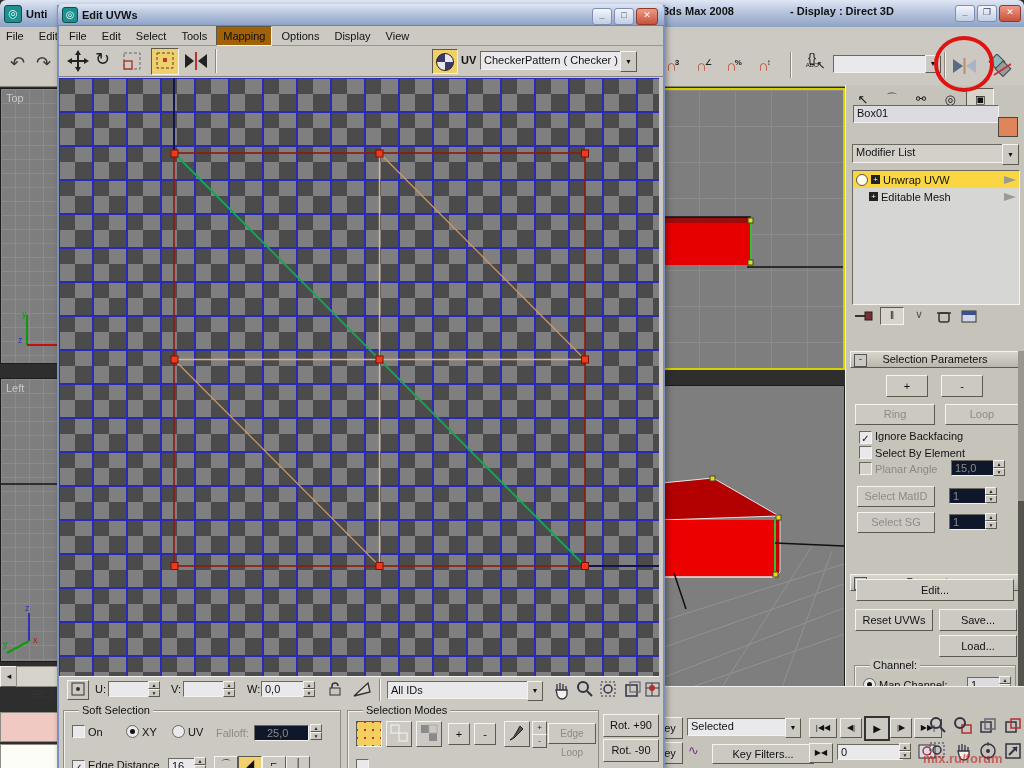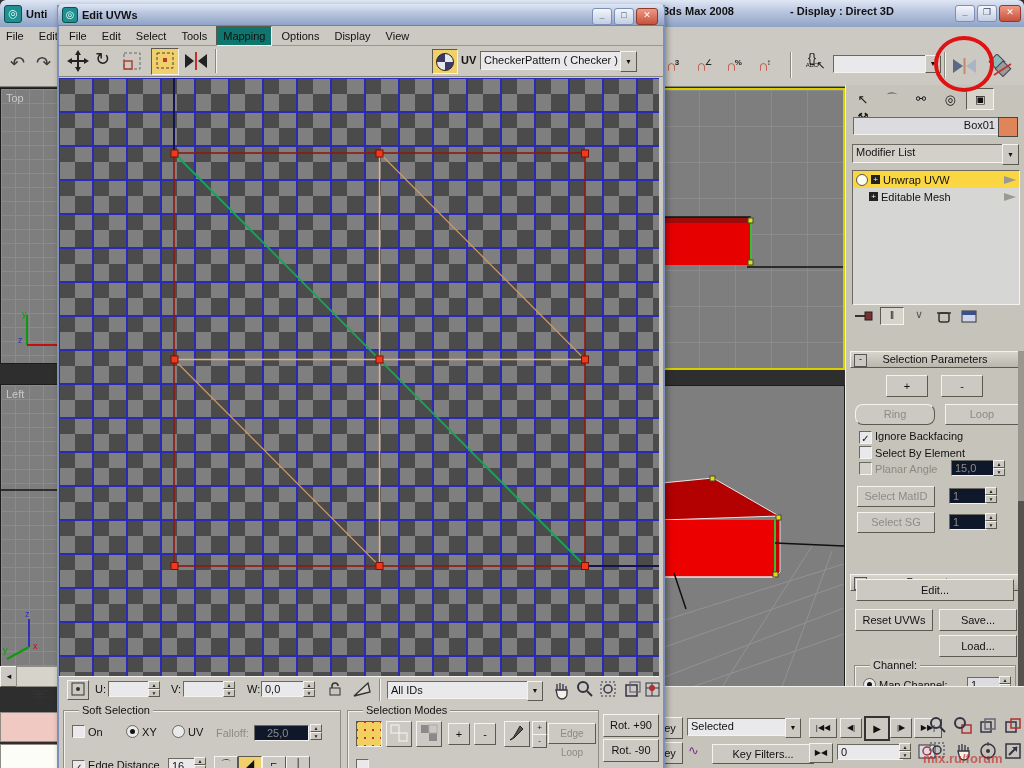--- a/index.html
+++ b/index.html
@@ -118,21 +118,21 @@
 
   <div class="t vp" style="left:0;top:88px;width:57px;height:274px;">
     <span class="vp-label">Top</span>
     <svg class="t" style="left:0;top:218px;" width="57" height="50">
       <line x1="26" y1="8" x2="26" y2="38" stroke="#0c9b0c" stroke-width="2"></line>
       <line x1="26" y1="38" x2="57" y2="38" stroke="#c01010" stroke-width="2"></line>
       <text x="21" y="10" fill="#0c9b0c" font-size="9">y</text>
       <text x="17" y="36" fill="#3030c0" font-size="9">z</text>
     </svg>
   </div>
-  <div class="t vp" style="left:0;top:378px;width:57px;height:282px;margin-top:6px;">
+  <div class="t vp" style="left:0;top:378px;width:57px;height:282px;">
     <span class="vp-label">Left</span>
     <svg class="t" style="left:0;top:100px;" width="57" height="10">
       <line x1="0" y1="5" x2="57" y2="5" stroke="#151515" stroke-width="1.5"></line>
     </svg>
     <svg class="t" style="left:0;top:222px;" width="57" height="58">
       <line x1="28" y1="12" x2="28" y2="40" stroke="#3030c0" stroke-width="2"></line>
       <line x1="28" y1="40" x2="6" y2="52" stroke="#0c9b0c" stroke-width="2"></line>
       <text x="24" y="10" fill="#3030c0" font-size="9">z</text>
       <text x="32" y="42" fill="#c01010" font-size="9">x</text>
       <text x="2" y="46" fill="#0c9b0c" font-size="9">y</text>
@@ -178,21 +178,21 @@
 
     <div class="t" style="left:4px;top:3px;width:172px;height:24px;">
       <span class="ic" style="width:26px;text-align:center;font-size:13px;">↖</span>
       <span class="ic" style="width:26px;text-align:center;font-size:13px;color:#333;">⌒</span>
       <span class="ic" style="width:26px;text-align:center;font-size:12px;">⚯</span>
       <span class="ic" style="width:26px;text-align:center;font-size:13px;">◎</span>
       <span class="ic btn pressed" style="width:26px;height:20px;font-size:11px;line-height:20px;">▣</span>
       <span class="ic" style="width:26px;text-align:center;font-size:13px;">⚒</span>
     </div>
 
-    <div class="t fld" style="left:7px;top:32px;width:138px;height:16px;text-align:right;">Box01</div>
+    <div class="t fld" style="left:7px;top:20px;width:138px;height:16px;">Box01</div>
     <div class="t" style="left:152px;top:32px;width:18px;height:18px;background:#e0855a;border:1px solid #444;"></div>
 
     <div class="t fld" style="left:6px;top:59px;width:150px;height:17px;background:#d3d0c9;">Modifier List</div>
     <span class="t btn" style="left:156px;top:59px;width:15px;height:19px;font-size:7px;line-height:19px;">▼</span>
 
     <div class="t" style="left:6px;top:85px;width:166px;height:133px;background:#d6d6d4;border:1px solid;border-color:#6b685f #f5f3ef #f5f3ef #6b685f;">
       <div style="height:17px;background:#f9d642;display:flex;align-items:center;gap:3px;padding:0 3px;">
         <span style="width:10px;height:10px;border-radius:50%;background:#fdfdf0;border:1px solid #555;"></span>
         <span style="width:9px;height:9px;background:#222;color:#ffd;font-size:8px;line-height:9px;text-align:center;">+</span>
         <span style="flex:1;">Unwrap UVW</span>
@@ -221,21 +221,21 @@
             <rect x="3" y="4" width="14" height="4" fill="#38508e"></rect>
           </svg></span>
     </div>
 
     <div class="t roll" style="left:4px;top:266px;width:168px;height:15px;">
       <span class="mm">-</span>
       <span>Selection Parameters</span>
     </div>
     <div class="t btn" style="left:40px;top:290px;width:40px;height:20px;line-height:20px;">+</div>
     <div class="t btn" style="left:95px;top:290px;width:40px;height:20px;line-height:20px;">-</div>
-    <div class="t btn dis" style="left:9px;top:319px;width:78px;height:19px;line-height:19px;border-radius:8px;">Ring</div>
+    <div class="t btn dis" style="left:9px;top:319px;width:78px;height:19px;line-height:19px;">Ring</div>
     <div class="t btn dis" style="left:99px;top:319px;width:72px;height:19px;line-height:19px;">Loop</div>
     <div class="t" style="left:13px;top:345px;">
       <span class="cb on"></span>
       <span>Ignore Backfacing</span>
     </div>
     <div class="t" style="left:13px;top:361px;">
       <span class="cb"></span>
       <span>Select By Element</span>
     </div>
     <div class="t" style="left:13px;top:377px;color:#8d8a84;">
@@ -373,21 +373,21 @@
       <span class="t win-btn" style="left:533px;top:3px;">_</span>
       <span class="t win-btn" style="left:555px;top:3px;">□</span>
       <span class="t win-btn close" style="left:577px;top:3px;width:20px;">✕</span>
     </div>
 
     <div style="height:19px;background:#ccc9c2;border-bottom:1px solid #9a978f;padding-left:4px;">
       <span class="menu-item">File</span>
       <span class="menu-item">Edit</span>
       <span class="menu-item">Select</span>
       <span class="menu-item">Tools</span>
-      <span class="menu-item" style="background:#0f766e;border:1px solid;border-color:#5c594f #f5f3ef #f5f3ef #5c594f;">Mapping</span>
+      <span class="menu-item" style="background:#a16207;border:1px solid;border-color:#5c594f #f5f3ef #f5f3ef #5c594f;">Mapping</span>
       <span class="menu-item">Options</span>
       <span class="menu-item">Display</span>
       <span class="menu-item">View</span>
     </div>
 
     <div style="height:30px;background:#ccc9c2;border-bottom:1px solid #85827a;position:relative;">
       <span class="t" style="left:8px;top:4px;"><svg width="22" height="22">
             <g stroke="#222" stroke-width="2">
               <line x1="11" y1="2" x2="11" y2="20"></line>
               <line x1="2" y1="11" x2="20" y2="11"></line>

